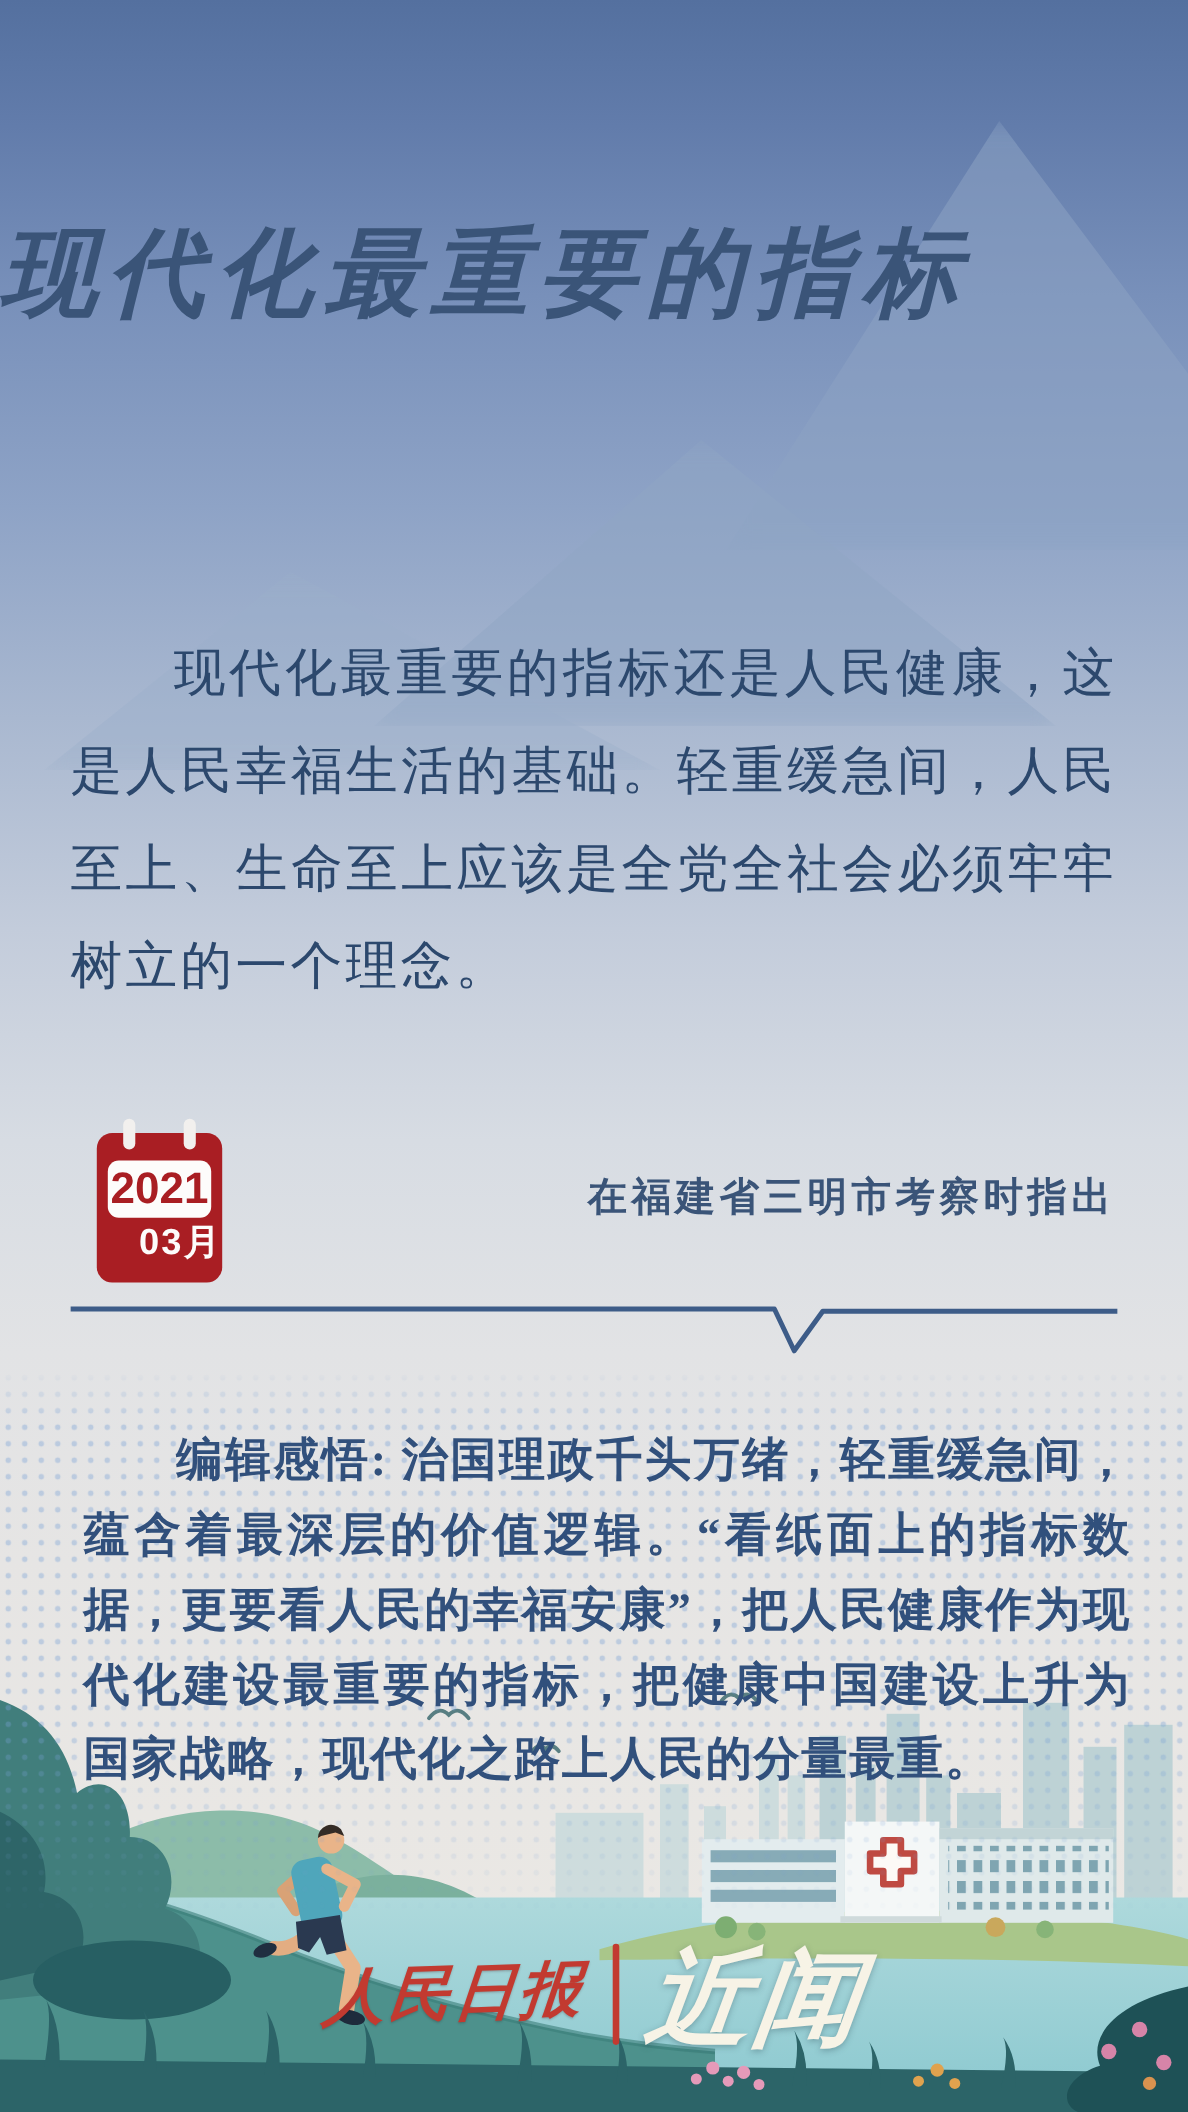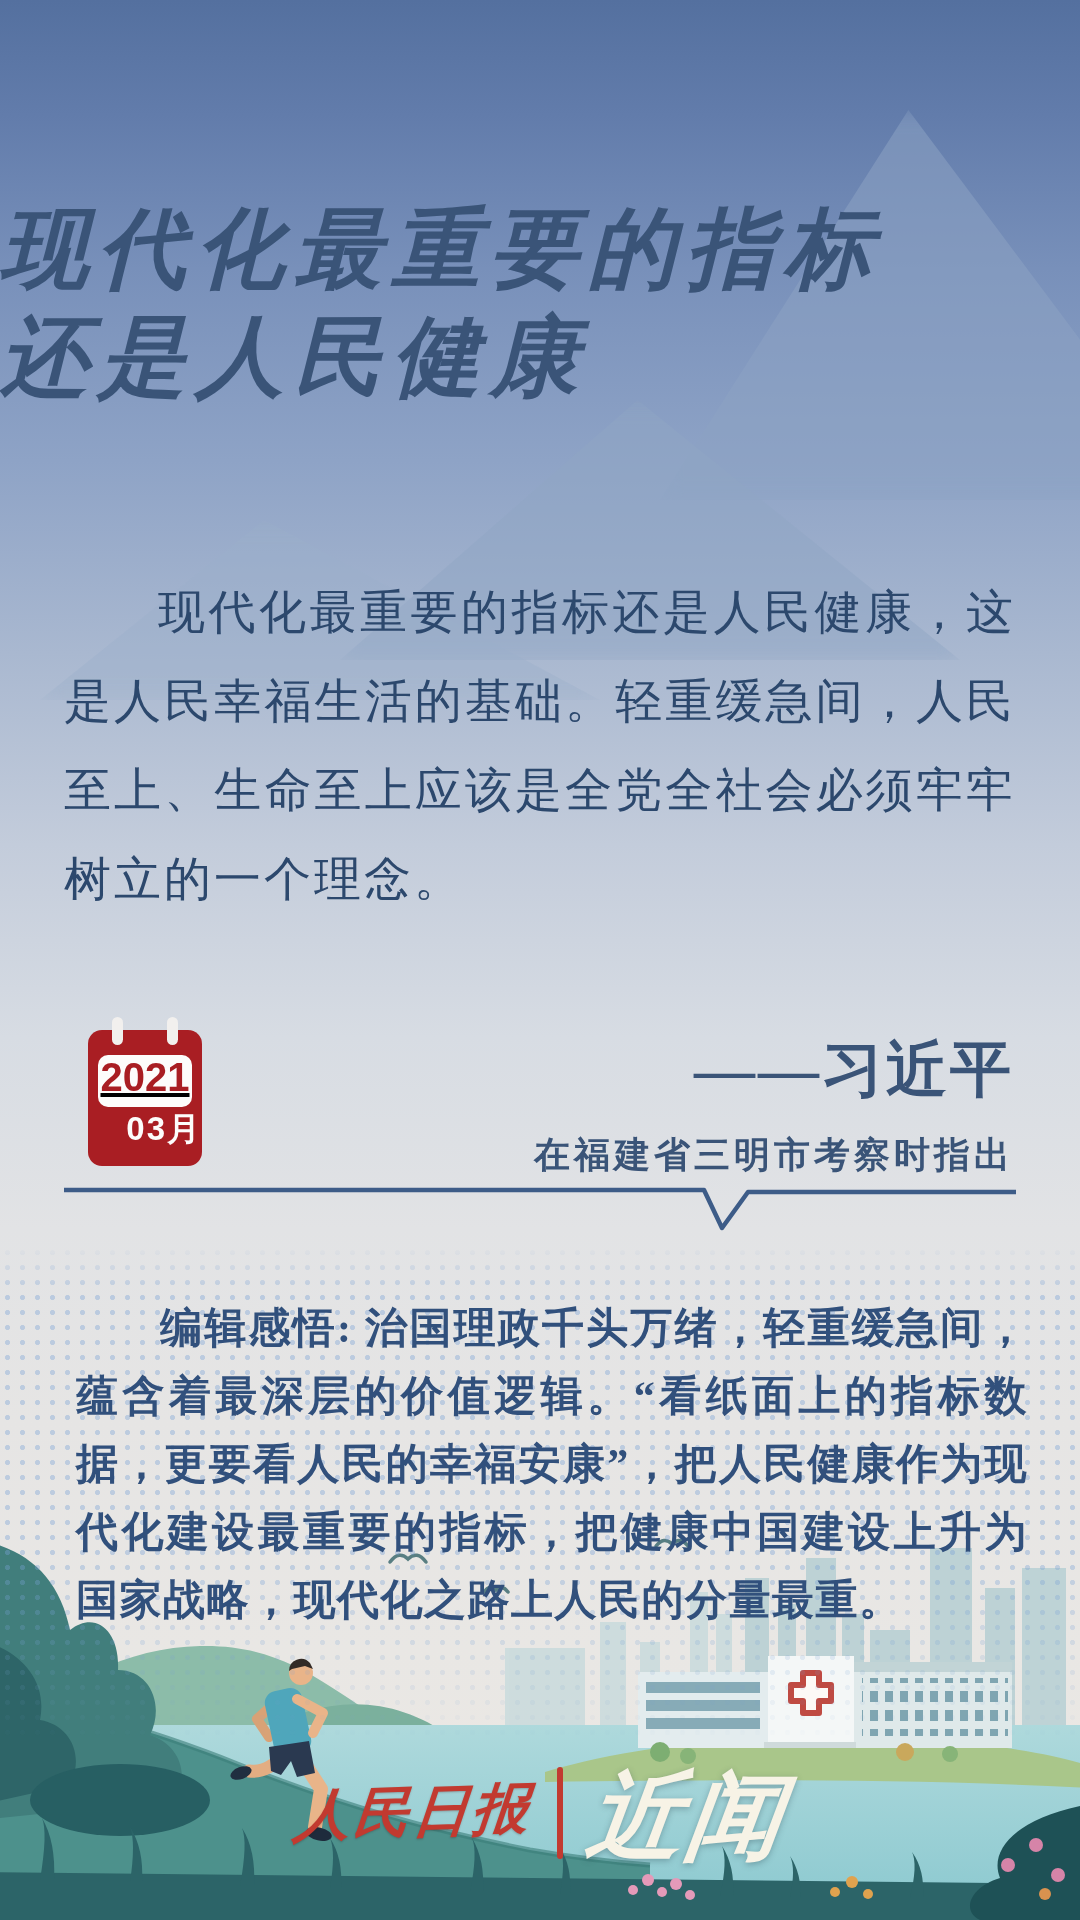--- a/index.html
+++ b/index.html
@@ -32,21 +32,21 @@
   
   .quote{position:absolute;left:64px;top:568px;width:952px;z-index:5;margin:0;
     color:var(--text-blue,#2c486d);font-size:47px;line-height:89px;letter-spacing:3px;
     text-indent:2em;text-align:justify;}
   
   .calendar{position:absolute;left:88px;top:1030px;width:114px;height:136px;z-index:5;
     background:var(--accent-red,#a91e23);border-radius:14px;}
   .cal-hook{position:absolute;top:-13px;width:11px;height:28px;border-radius:6px;background:#f2f0ee;}
   .cal-hook.left{left:24px}.cal-hook.right{right:24px}
   .cal-year-badge{position:absolute;left:10px;right:10px;top:25px;height:52px;background:#fdfcfb;
-    border-radius:10px;display:flex;justify-content:center;text-decoration:underline;}
+    border-radius:10px;display:flex;align-items:center;justify-content:center;}
   .cal-year{color:var(--accent-red,#a91e23);font-weight:bold;font-size:40px;
     font-family:"Liberation Sans","DejaVu Sans",sans-serif;}
   .cal-month{position:absolute;left:0;right:0;bottom:14px;text-align:right;color:#fdfcfb;
     font-weight:bold;font-size:33px;letter-spacing:2px;
     font-family:"Liberation Sans","DejaVu Sans",sans-serif;}
   
   .attribution{position:absolute;right:66px;top:1036px;z-index:5;text-align:right;
     color:var(--title-blue,#35507a);}
   .speaker{font-size:61px;font-weight:bold;letter-spacing:3px;line-height:1.1;}
   .context{font-size:36px;font-weight:bold;letter-spacing:4px;margin-top:28px;}
@@ -196,36 +196,34 @@
       <path d="M390,42 Q399,30 408,39 Q417,30 426,42"></path>
       <path d="M484,72 Q490,64 496,70 Q502,64 508,72"></path>
       <path d="M656,26 Q664,16 672,24 Q680,16 688,26"></path>
     </g>
   </svg>
 
   <div class="dots"></div>
 
   <div class="title">
     <div>现代化最重要的指标</div>
-    <div>还是人民健康</div>
   </div>
 
   <p class="quote">现代化最重要的指标还是人民健康，这是人民幸福生活的基础。轻重缓急间，人民至上、生命至上应该是全党全社会必须牢牢树立的一个理念。</p>
 
   <div class="calendar">
     <div class="cal-hook left"></div>
     <div class="cal-hook right"></div>
     <div class="cal-year-badge">
       <span class="cal-year">2021</span>
     </div>
     <div class="cal-month">03月</div>
   </div>
 
   <div class="attribution">
-    <div class="speaker">——习近平</div>
     <div class="context">在福建省三明市考察时指出</div>
   </div>
 
   <svg class="divider" width="952" height="52" viewBox="0 0 952 52">
     <path d="M0,8 H640 L658,46 L684,10 H952" stroke="#3d5c88" stroke-width="4.5" fill="none" stroke-linejoin="round"></path>
   </svg>
 
   <p class="editor"><span class="ed-label">编辑感悟:</span><span> 治国理政千头万绪，轻重缓急间，蕴含着最深层的价值逻辑。“看纸面上的指标数据，更要看人民的幸福安康”，把人民健康作为现代化建设最重要的指标，把健康中国建设上升为国家战略，现代化之路上人民的分量最重。</span></p>
 
   <div class="footer-logo">

